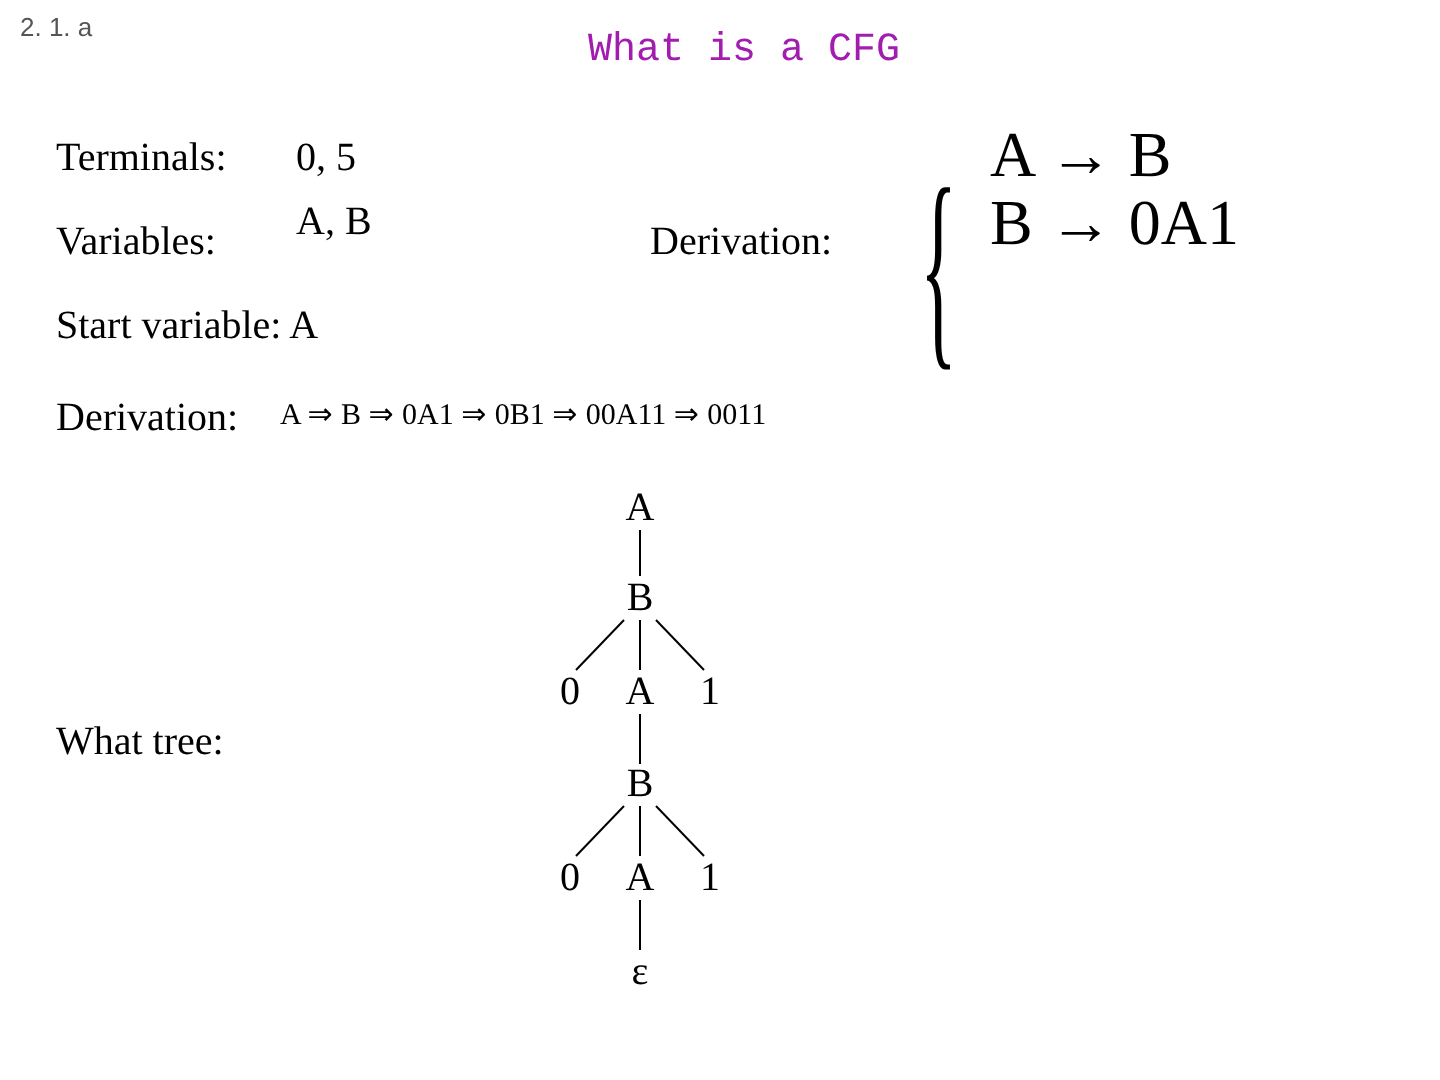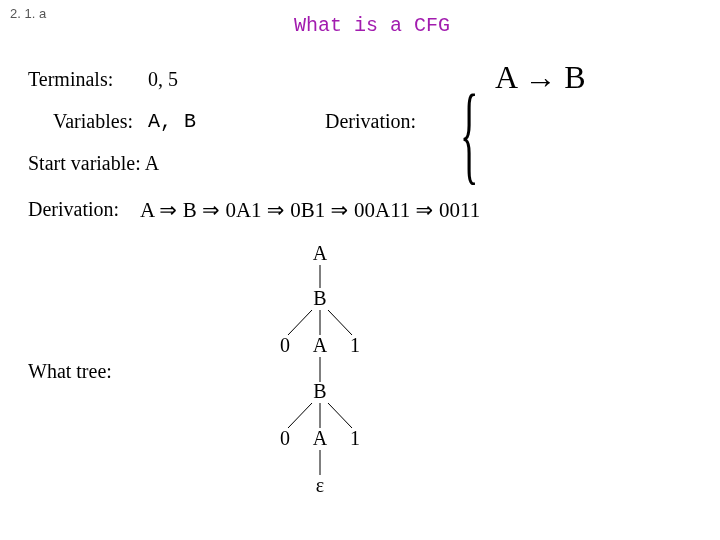--- a/index.html
+++ b/index.html
@@ -46,21 +46,21 @@
   .productions-box .arrow { font-family: Arial, sans-serif; }
   .brace {
     position: absolute;
     font-size: 110px;
     font-family: "Times New Roman", serif;
     transform: scaleX(0.35);
     transform-origin: left center;
   }
   .derivation-line {
     position: absolute;
-    font-size: 21px;
+    font-size: 15px;
   }
   .derivation-line .darrow { font-family: Arial, sans-serif; }
   .parse-label { position: absolute; }
   .tree {
     position: absolute;
     left: 0;
     top: 0;
     width: 720px;
     height: 540px;
     pointer-events: none;
@@ -76,38 +76,43 @@
 <body>
 
 <div class="slide-number">2. 1. a</div>
 <div class="title">What is a CFG</div>
 
 <div class="row" style="top:68px;">
   <span class="label">Terminals:</span>
 </div>
 <div class="value" style="top:68px; left:148px;">0, 5</div>
 
-<div class="row" style="top:110px;margin-left:25px;">
+<div class="row" style="top:110px;">
   <span class="label">Variables:</span>
 </div>
-<div class="value" style="top:110px; left:148px;font-family:Liberation Mono, monospace;">A, B</div>
+<div class="value" style="top:100px; left:148px;">A, B</div>
 
 <div class="row" style="top:152px;">
   <span class="label">Start variable: A</span>
 </div>
 
 <div class="productions-label" style="top:110px; left:325px;">Derivation:</div>
 
 <div class="brace" style="top:70px; left:460px;">{</div>
 
 <div class="productions-box" style="top:60px; left:495px;">
   <div>
     <span>A</span>
     <span class="arrow">→</span>
     <span>B</span>
+  </div>
+  <div>
+    <span>B</span>
+    <span class="arrow">→</span>
+    <span>0A1</span>
   </div>
 </div>
 
 <div class="row" style="top:198px;text-align:center;">
   <span class="label">Derivation:</span>
 </div>
 <div class="derivation-line" style="top:198px; left:140px;">
   <span>A</span>
   <span class="darrow"> ⇒ </span>
   <span>B</span>

